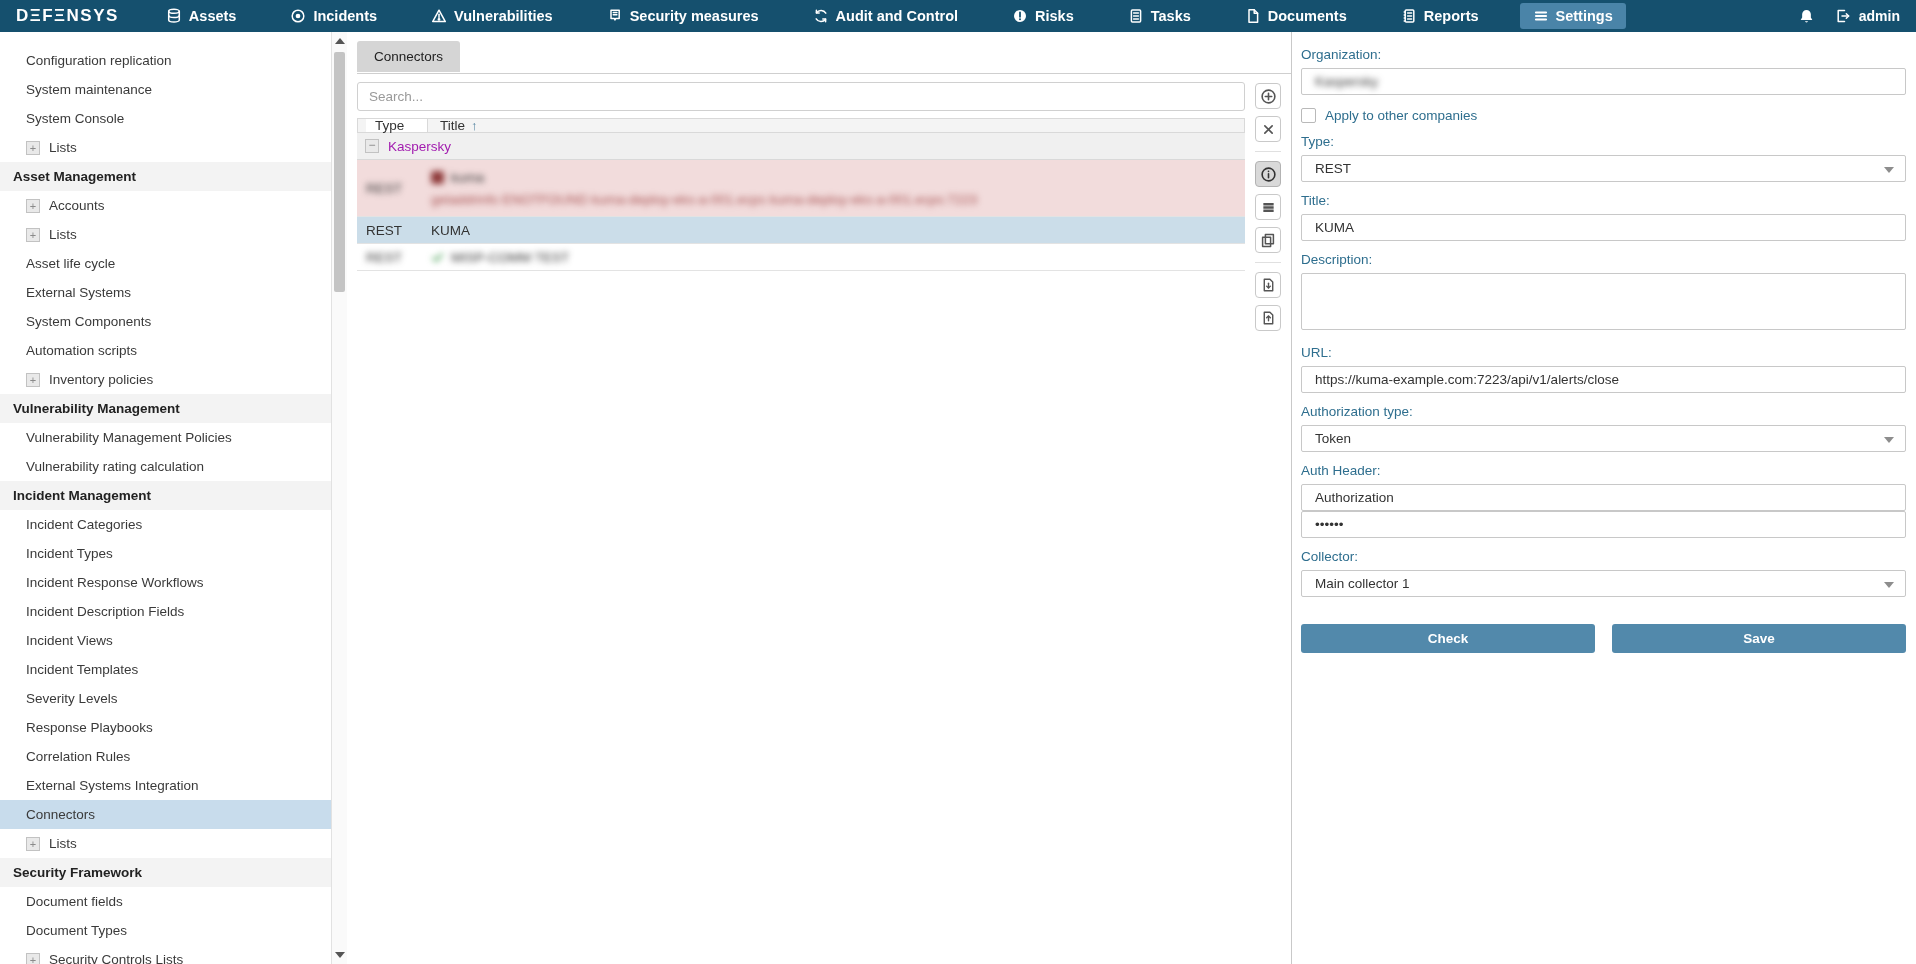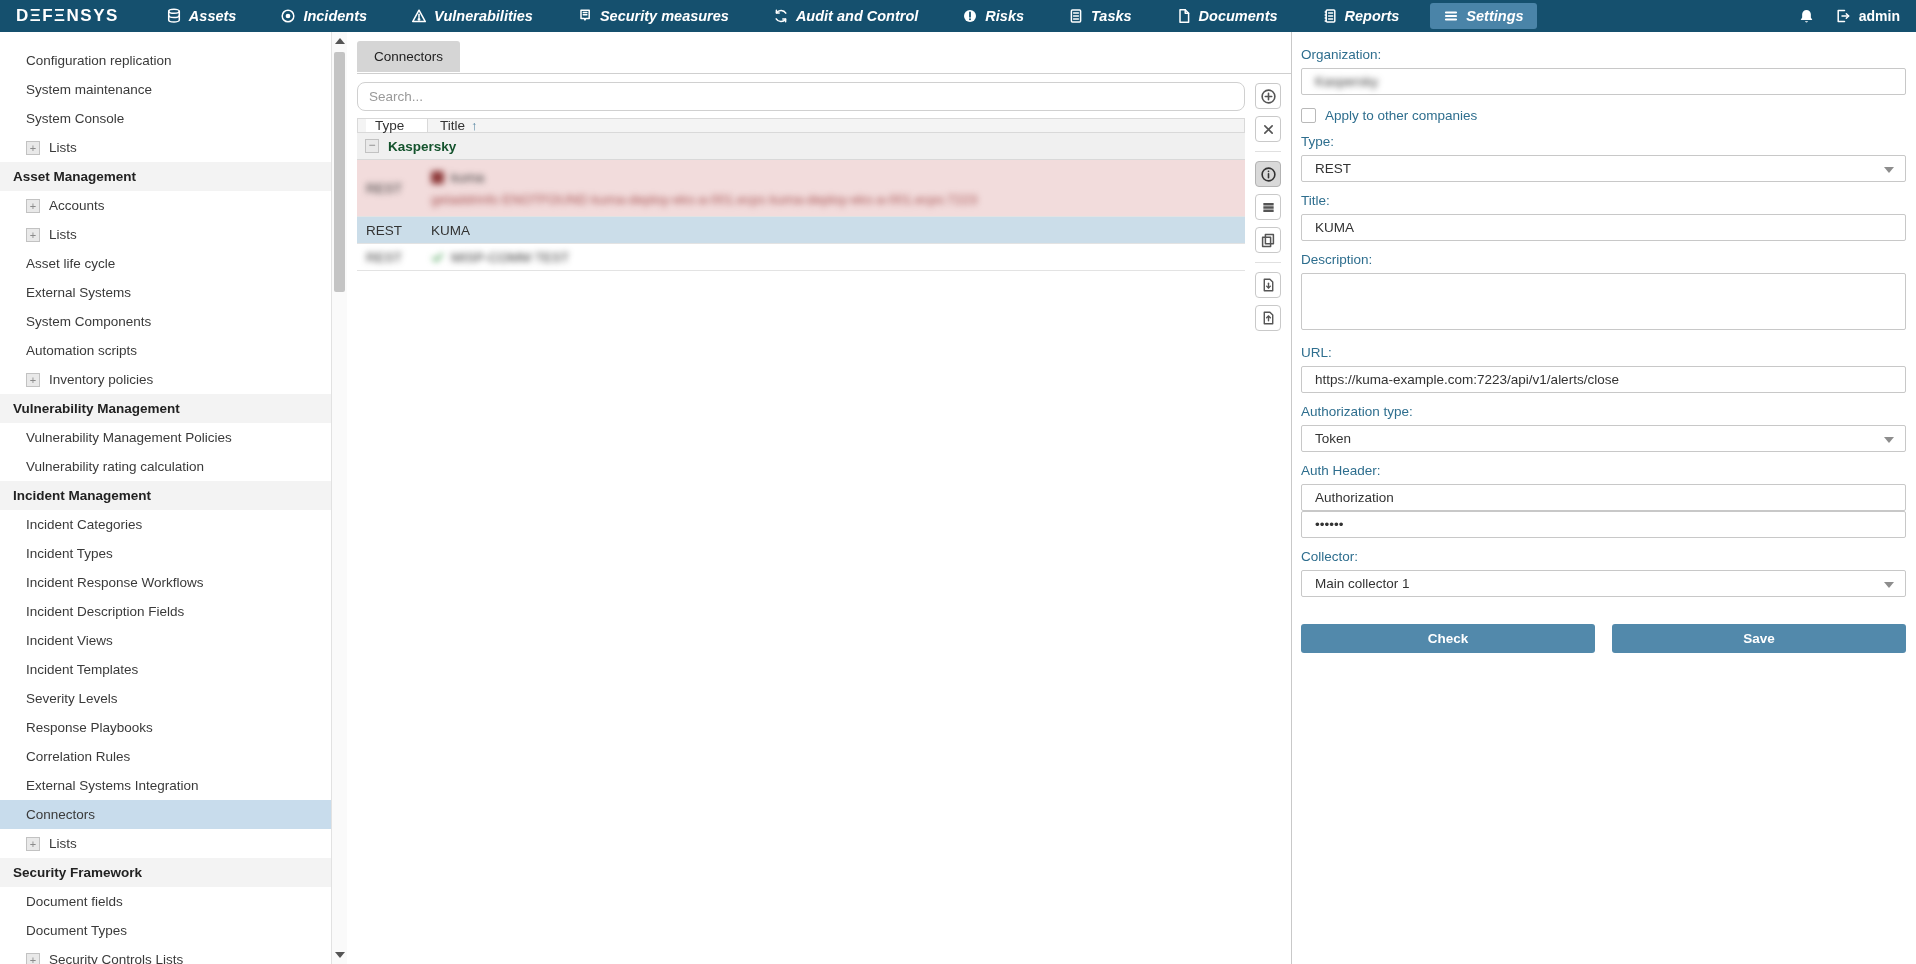--- a/index.html
+++ b/index.html
@@ -3,21 +3,21 @@
 <meta charset="utf-8">
 <style>
   * { margin:0; padding:0; box-sizing:border-box; }
   html,body { width:1916px; height:964px; overflow:hidden; background:#fff;
               font-family:"Liberation Sans", sans-serif; }
 
   
   .nav { height:32px; background:#15506e; display:flex; align-items:center;
          color:#fff; padding:0 16px; }
   .logo { font-weight:bold; font-size:17px; letter-spacing:1.5px; margin-right:34px; white-space:nowrap; }
-  .nav-items { display:flex; align-items:center; gap:18px;font-style:italic; }
+  .nav-items { display:flex; align-items:center; gap:28px; }
   .nav-item { display:flex; align-items:center; gap:7px; font-weight:bold;
               font-size:14.5px; padding:5px 13px; border-radius:3px; cursor:pointer; white-space:nowrap; }
   .nav-item.active { background:#4a84a8; }
   .nav-right { margin-left:auto; display:flex; align-items:center; gap:20px; }
   .nav-user { display:flex; align-items:center; gap:8px; font-weight:bold; font-size:14px; }
   .icn { display:inline-flex; align-items:center; justify-content:center; }
   .icn svg { display:block; }
 
   
   .app { display:flex; height:932px; }
@@ -42,34 +42,34 @@
             background:#c4c4c4; border-radius:2px; }
 
   
   .mid { flex:1; display:flex; flex-direction:column; background:#fff;
          padding:9px 0 0 10px; min-width:0; }
   .tabrow { height:33px; border-bottom:1px solid #cfcfcf; flex:none; }
   .tab { display:inline-block; background:#d5d5d5; padding:8px 17px 8px;
          font-size:13.5px; color:#222; border-radius:3px 3px 0 0; cursor:pointer; }
   .midbody { display:flex; flex:1; min-height:0; }
   .tablewrap { flex:1; padding-top:8px; min-width:0; }
-  .searchbox { width:100%; height:29px; border:1px solid #d0d0d0; border-radius:8px;
+  .searchbox { width:100%; height:29px; border:1px solid #d0d0d0; border-radius:3px;
                padding:0 11px; font-size:13.5px; color:#555; outline:none; }
   .searchbox::placeholder { color:#9a9a9a; }
   .thead { display:flex; margin-top:7px; height:15px; border:1px solid #d9d9d9;
            background:#f4f4f4; align-items:stretch; font-size:13.5px; color:#333;padding-left:8px; }
   .th-type { width:62px; background:#fff; border-right:1px solid #d9d9d9;
              display:flex; align-items:center; padding-left:9px; }
   .th-title { flex:1; display:flex; align-items:center; padding-left:12px; gap:6px; }
   .sortarrow { color:#4d7f9e; font-size:13px; font-weight:bold; }
   .grouprow { height:27px; background:#f0f0f0; border-bottom:1px solid #d9d9d9;
               display:flex; align-items:center; padding-left:8px; gap:9px; }
   .minusbox { width:14px; height:14px; background:#e9e9e9; border:1px solid #c2c2c2;
               color:#8a8a8a; font-size:12px; line-height:11px; text-align:center; flex:none; }
-  .grouplabel { font-weight:bold; font-size:13.5px; color:#14532d; }
+  .grouplabel { font-weight:normal; font-size:13.5px; color:#a21caf; }
   .trow { display:flex; border-bottom:1px solid #e3e3e3; align-items:stretch; cursor:pointer; }
   .trow .cell-type { width:62px; padding-left:9px; font-size:13.5px; color:#333;
                      display:flex; align-items:center; flex:none; }
   .trow .cell-title { flex:1; padding-left:12px; font-size:13.5px; color:#333;
                       display:flex; flex-direction:column; justify-content:center; }
   .trow.normal { height:27px; }
   .trow.selected { height:27px; background:#cbdde9; }
   .trow.error { min-height:57px; background:#f2dcdc; padding:6px 0; }
   .titleline { display:flex; align-items:center; gap:7px; }
   .errline { margin-top:7px; color:#a85252; font-size:13.5px; }

